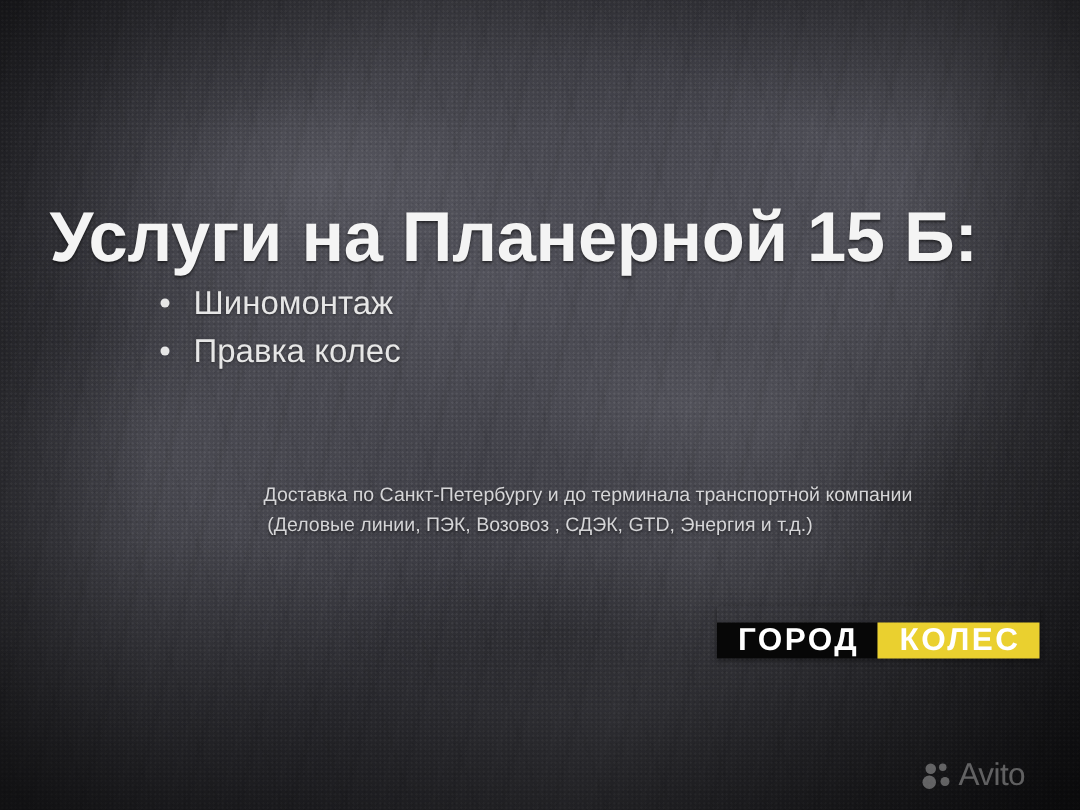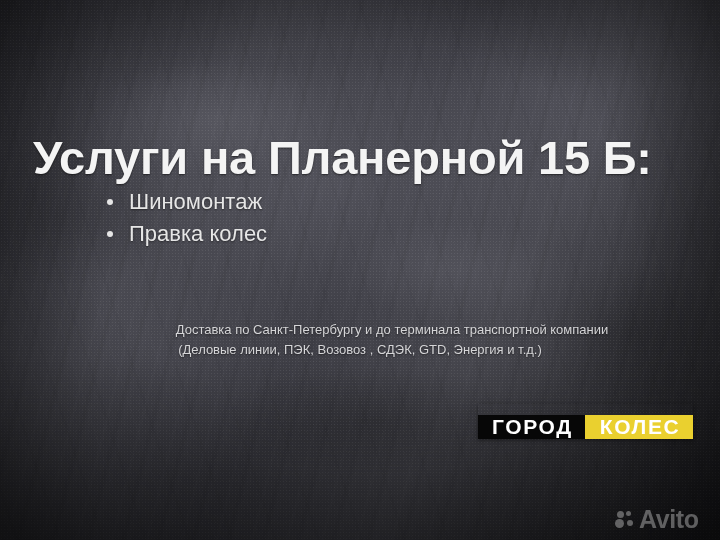--- a/index.html
+++ b/index.html
@@ -173,22 +173,22 @@
     position: absolute;
     border-radius: 50%;
     background: #cfcfcf;
     display: block;
   }
   #avito-mark i.d1 { width: 9px;  height: 9px;  left: 0px;  top: 9px; }
   #avito-mark i.d2 { width: 7px;  height: 7px;  left: 2px;  top: 1px; }
   #avito-mark i.d3 { width: 5px;  height: 5px;  left: 11px; top: 1px; }
   #avito-mark i.d4 { width: 6px;  height: 6px;  left: 12px; top: 10px; }
   #avito-text {
-    font-size: 25px;
-    font-weight: bold;
+    font-size: 21px;
+    font-weight: normal;
     color: #cfcfcf;
     letter-spacing: -0.4px;
   }
 </style>
 </head>
 <body>
 
 <div id="slide">
 
   <div class="tex tex-base"></div>

